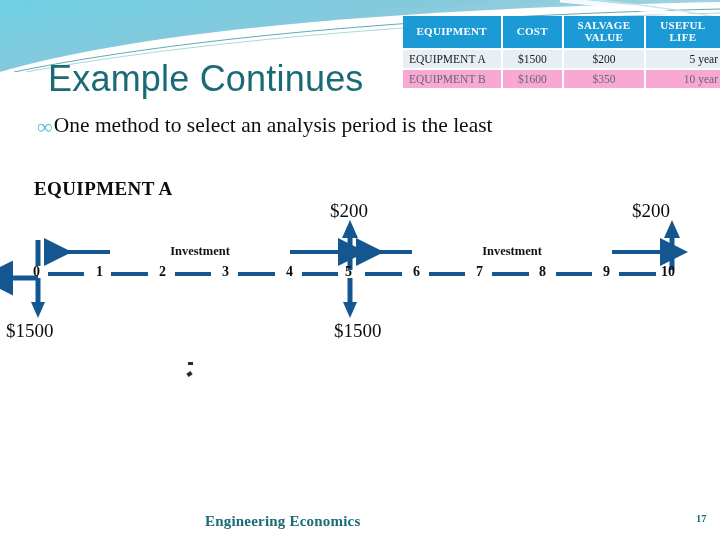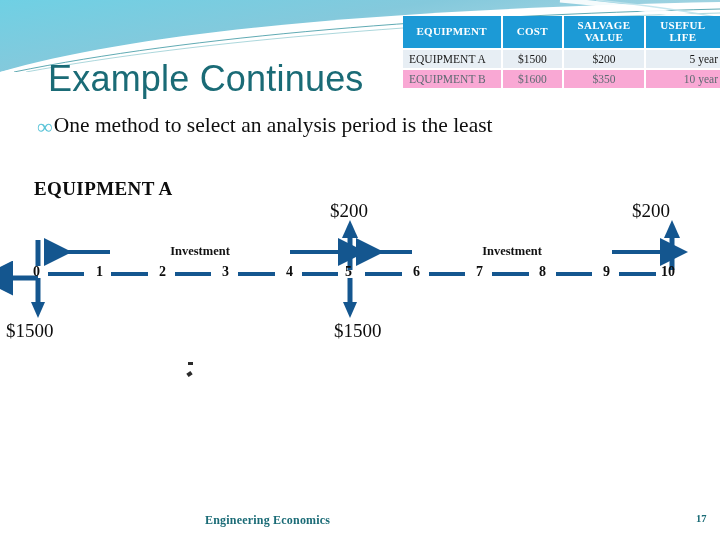--- a/index.html
+++ b/index.html
@@ -83,21 +83,21 @@
   .blank-pane{position:absolute;background:#ffffff;}
   #pane-1{left:36px;top:358px;width:162px;height:22px;}
   #pane-2{left:36px;top:386px;width:330px;height:86px;}
   .speck{position:absolute;background:#2b2b2b;}
   #speck-1{left:188px;top:362px;width:5px;height:3px;}
   #speck-2{left:187px;top:372px;width:5px;height:4px;transform:rotate(-35deg);}
 
   
   #footer-title{
     position:absolute;left:205px;top:513px;
-    font-size:12px;font-weight:bold;color:#1A6B76;letter-spacing:.2px;
+    font-size:15px;font-weight:bold;color:#1A6B76;letter-spacing:.2px;
   }
   #footer-page{
     position:absolute;left:696px;top:513px;
     font-size:10.5px;font-weight:bold;color:#1A6B76;
   }
 </style>
 </head>
 <body>
 
 <div id="banner">

